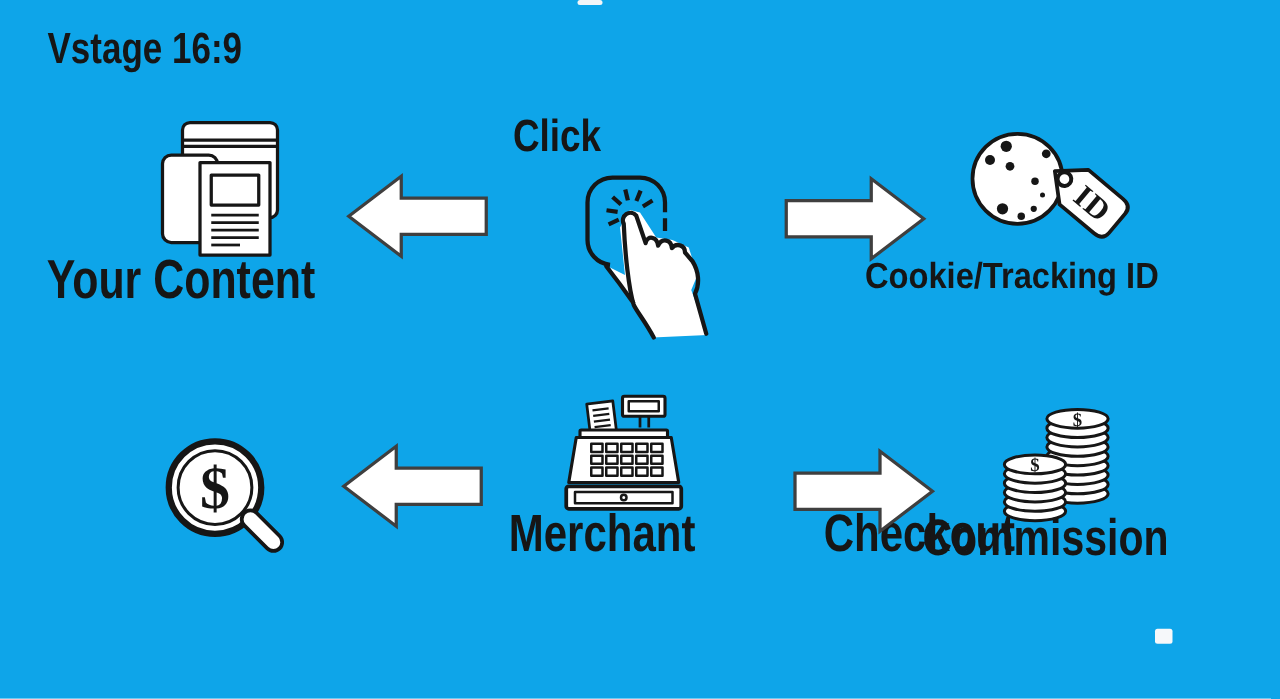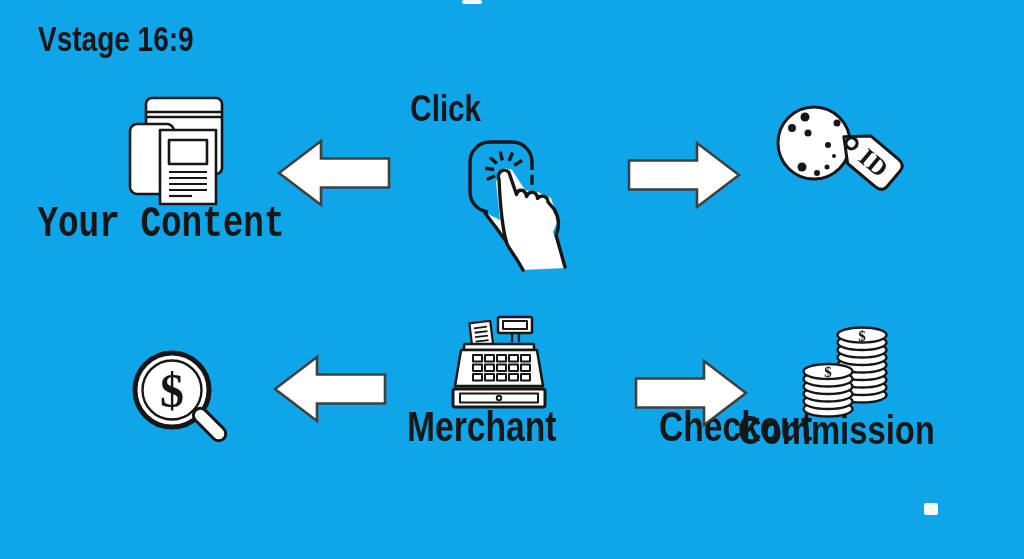--- a/index.html
+++ b/index.html
@@ -35,21 +35,21 @@
       <g stroke-width="2.2">
         <line x1="43" y1="78" x2="81" y2="78"></line>
         <line x1="43" y1="84" x2="81" y2="84"></line>
         <line x1="43" y1="90" x2="81" y2="90"></line>
         <line x1="43" y1="96" x2="81" y2="96"></line>
         <line x1="43" y1="102" x2="66" y2="102"></line>
       </g>
     </g>
   </svg>
 
-  <div class="label" style="left:0px;top:202px;width:340px;font-size:44px;font-family:Liberation Mono, monospace;">
+  <div class="label" style="left:0px;top:202px;width:340px;font-size:44px;">
     <span class="cond" style="transform:scaleX(0.78);">Your Content</span>
   </div>
 
   <svg class="icon" style="left:277px;top:139px;" width="114" height="68" viewBox="0 0 114 68">
     <polygon points="2,34 44,2 44,19.5 112,19.5 112,48.5 44,48.5 44,66" fill="#ffffff" stroke="#3f3f3f" stroke-width="2.6"></polygon>
   </svg>
 
   <div class="label" style="left:392px;top:91px;width:204px;font-size:36px;">
     <span class="cond" style="transform:scaleX(0.82);">Click</span>
   </div>
@@ -94,20 +94,23 @@
       <circle cx="59" cy="71" r="2.5"></circle>
       <circle cx="66" cy="60" r="2"></circle>
     </g>
     <g transform="translate(82,46) rotate(40)">
       <path d="M -8,0 L 12,-18 L 48,-18 Q 57,-18 57,-10 L 57,10 Q 57,18 48,18 L 12,18 Z" fill="#ffffff" stroke="#161616" stroke-width="3" stroke-linejoin="round"></path>
       <circle cx="2" cy="0" r="5.5" fill="#ffffff" stroke="#161616" stroke-width="3.2"></circle>
       <text x="32" y="9" text-anchor="middle" font-family="Liberation Serif, serif" font-weight="700" font-size="25" fill="#161616" letter-spacing="1">ID</text>
     </g>
   </svg>
 
+  <div class="label" style="left:675px;top:207px;width:340px;font-size:29px;">
+    <span class="cond" style="transform:scaleX(0.9);">Cookie/Tracking ID</span>
+  </div>
 
   <svg class="icon" style="left:130px;top:348px;" width="106" height="106" viewBox="0 0 106 106">
     <circle cx="42" cy="42" r="37" fill="#ffffff" stroke="#161616" stroke-width="5"></circle>
     <circle cx="42" cy="42" r="29.5" fill="#ffffff" stroke="#161616" stroke-width="2.4"></circle>
     <text x="42" y="58.5" text-anchor="middle" font-family="Liberation Serif, serif" font-weight="700" font-size="48" fill="#161616">$</text>
     <g transform="translate(64,61) rotate(45)">
       <rect x="2" y="-7" width="40" height="14" rx="7" fill="#ffffff" stroke="#161616" stroke-width="3"></rect>
     </g>
   </svg>
 

